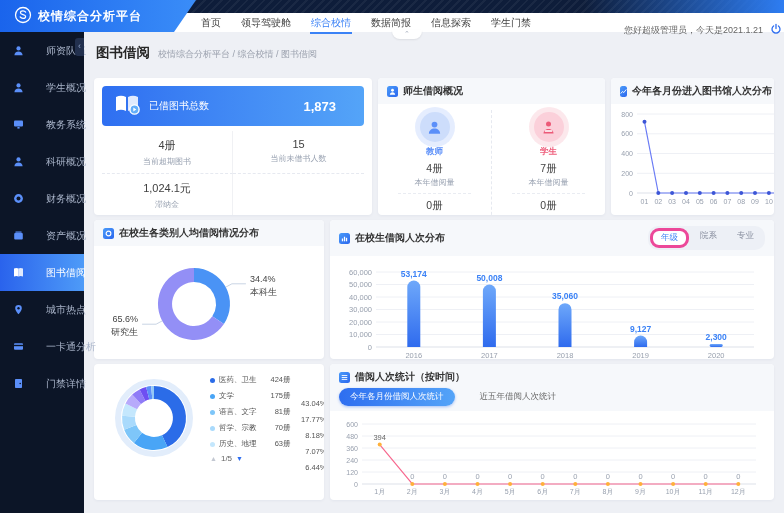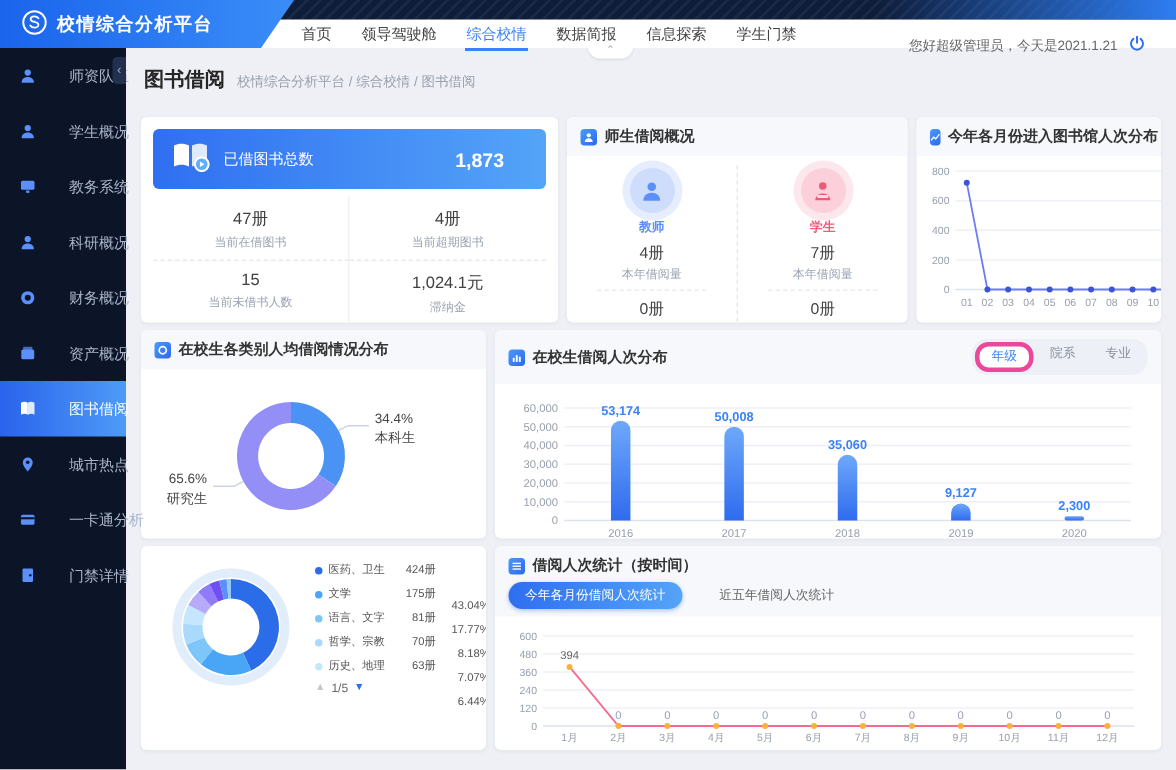--- a/index.html
+++ b/index.html
@@ -15,21 +15,21 @@
     background:linear-gradient(90deg,rgba(31,116,240,0),#2e7df2);}
   .logo{position:absolute;top:0;left:0;height:32px;width:196px;display:flex;align-items:center;gap:6px;
     padding-left:14px;box-sizing:border-box;color:#fff;
     background:linear-gradient(90deg,#1a64ec,#3a8df8);
     clip-path:polygon(0 0,100% 0,calc(100% - 22px) 100%,0 100%);}
   .logo-text{font-size:12px;font-weight:bold;letter-spacing:1px;white-space:nowrap;}
   .topnav{position:absolute;left:200px;top:13px;height:19px;display:flex;align-items:center;gap:18px;}
   .nav-item{font-size:10px;color:#444;cursor:pointer;position:relative;padding:2px 1px;white-space:nowrap;}
   .nav-item.active{color:#3b82f6;}
   .nav-item.active::after{content:"";position:absolute;left:0;right:0;bottom:-2px;height:2px;background:#3b82f6;}
-  .header-right{position:absolute;right:20px;top:13px;height:34px;display:flex;align-items:center;gap:7px;
+  .header-right{position:absolute;right:2px;top:13px;height:34px;display:flex;align-items:center;gap:7px;
     font-size:9px;color:#666;text-align:center;}
   .nav-collapse{position:absolute;left:392px;top:30px;width:30px;height:9px;background:#fff;
     border-radius:0 0 8px 8px;color:#a8b0bf;font-size:7px;line-height:8px;text-align:center;
     box-shadow:0 1px 2px rgba(0,0,0,.08);z-index:31;}
 
   
   aside{position:absolute;left:0;top:32px;width:84px;height:481px;background:#0c1527;z-index:20;}
   .collapse-tab{position:absolute;right:0;top:6px;width:9px;height:18px;background:#22304e;color:#8ea3c8;
     font-size:9px;line-height:17px;text-align:center;border-radius:3px 0 0 3px;}
   .sb-item{height:37px;display:flex;align-items:center;gap:22px;padding-left:13px;cursor:pointer;
@@ -257,24 +257,20 @@
                 <path d="M2 2c3.4-1.6 6.6-1.6 10 0v14c-3.4-1.6-6.6-1.6-10 0z" fill="#fff"></path>
                 <path d="M24 2c-3.4-1.6-6.6-1.6-10 0v14c3.4-1.6 6.6-1.6 10 0z" fill="#fff" opacity=".85"></path>
                 <circle cx="20.5" cy="14.5" r="4.6" fill="#63aef9" stroke="#fff" stroke-width="1.4"></circle>
                 <path d="M19.3 12.6l3 1.9-3 1.9z" fill="#fff"></path>
               </svg>
           </span>
           <span class="banner-label">已借图书总数</span>
           <span class="banner-value">1,873</span>
         </div>
         <div class="stats" id="summary-stats">
-            <div class="stat">
-              <div class="stat-v">47册</div>
-              <div class="stat-l">当前在借图书</div>
-            </div>
             <div class="stat">
               <div class="stat-v">4册</div>
               <div class="stat-l">当前超期图书</div>
             </div>
             <div class="stat">
               <div class="stat-v">15</div>
               <div class="stat-l">当前未借书人数</div>
             </div>
             <div class="stat">
               <div class="stat-v">1,024.1元</div>

